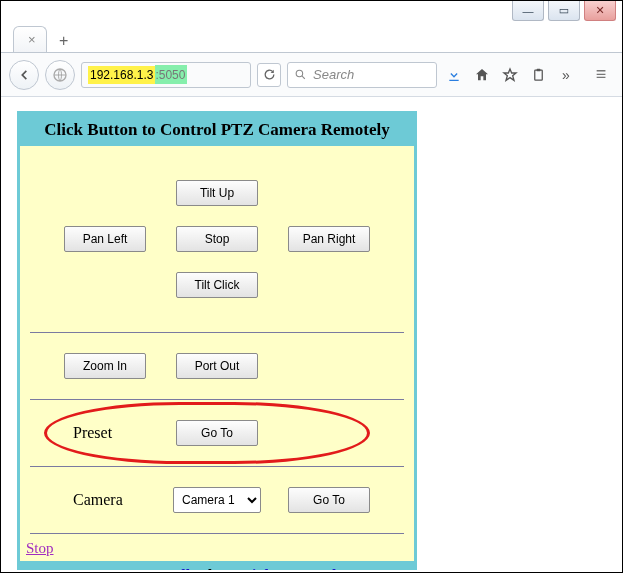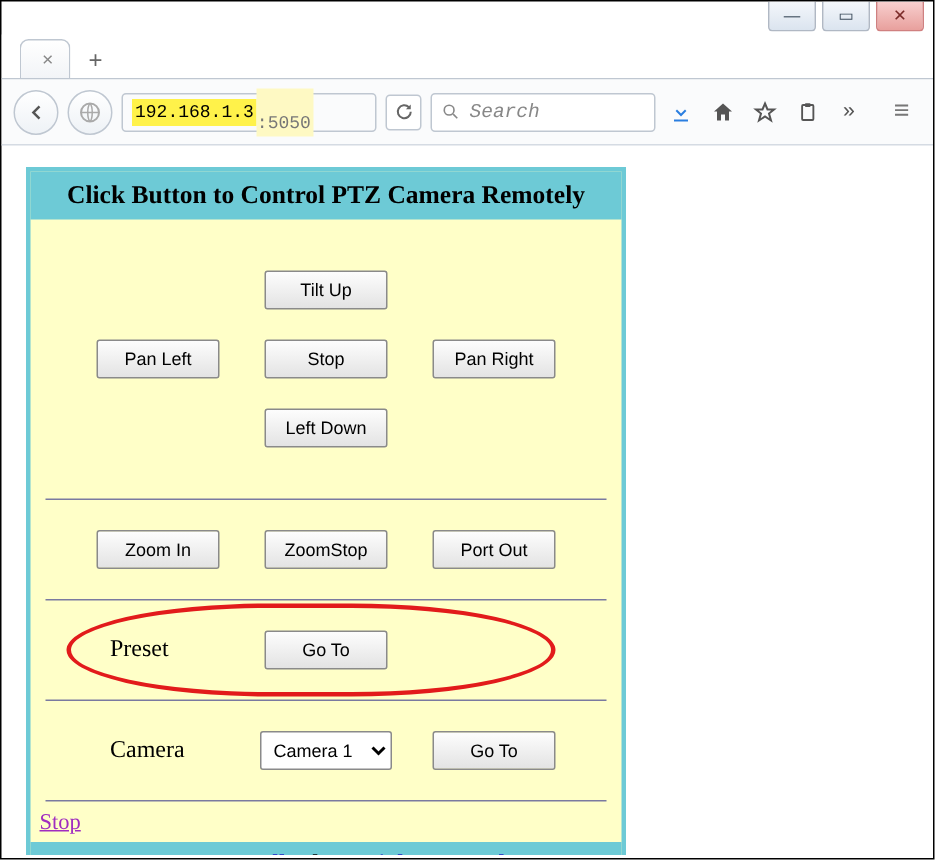--- a/index.html
+++ b/index.html
@@ -66,21 +66,20 @@
   }
   
   .navbar {
     height: 44px;
     border-bottom: 1px solid #d5dbe3;
     display: flex;
     align-items: center;
     padding: 0 8px;
     gap: 6px;
     background: #fafbfc;
-    font-family: Liberation Mono, monospace;
   }
   .circ {
     width: 30px; height: 30px;
     border: 1px solid #bfc7d1;
     border-radius: 50%;
     background: linear-gradient(#fff,#eef2f6);
     display:flex;align-items:center;justify-content:center;
     color:#555;
   }
   .circ.globe { font-size:16px; color:#888;}
@@ -215,21 +214,21 @@
       </svg>
   </div>
   <div class="circ globe">
     <svg width="16" height="16" viewBox="0 0 24 24">
         <circle cx="12" cy="12" r="9" fill="none" stroke="#aaa" stroke-width="2"></circle>
         <path d="M3 12h18M12 3c3 3 3 15 0 18M12 3c-3 3-3 15 0 18" fill="none" stroke="#aaa" stroke-width="1.5"></path>
       </svg>
   </div>
   <div class="addr">
     <span class="addr-hi">192.168.1.3</span>
-      <span style="background:#fef9c3;padding:16px 2px 2px 0;color:#777">:5050</span>
+      <span style="background:#86efac;padding:3px 2px 2px 0;color:#777">:5050</span>
   </div>
   <div class="reload">
     <svg width="13" height="13" viewBox="0 0 24 24">
         <path fill="none" stroke="#666" stroke-width="2.5" d="M20 12a8 8 0 1 1-2.3-5.6"></path>
         <path fill="#666" d="M20 3v6h-6z"></path>
       </svg>
   </div>
   <div class="search">
     <svg width="13" height="13" viewBox="0 0 24 24">
         <circle cx="10" cy="10" r="6" fill="none" stroke="#888" stroke-width="2"></circle>
@@ -285,34 +284,31 @@
         <div class="cell">
             <button class="pb">Stop</button>
           </div>
         <div class="cell">
             <button class="pb">Pan Right</button>
           </div>
       </div>
       <div class="row air">
         <div class="cell"></div>
         <div class="cell">
-            <button class="pb">Left Down</button>
+            <button class="pb">Tilt Click</button>
           </div>
         <div class="cell"></div>
       </div>
     </div>
 
     <div class="sep"></div>
     <div class="section" style="padding:14px 10px">
       <div class="row">
         <div class="cell">
             <button class="pb">Zoom In</button>
-          </div>
-        <div class="cell">
-            <button class="pb">ZoomStop</button>
           </div>
         <div class="cell">
             <button class="pb">Port Out</button>
           </div>
       </div>
     </div>
 
     <div class="sep"></div>
     <div class="section ring">
       <div class="row">

